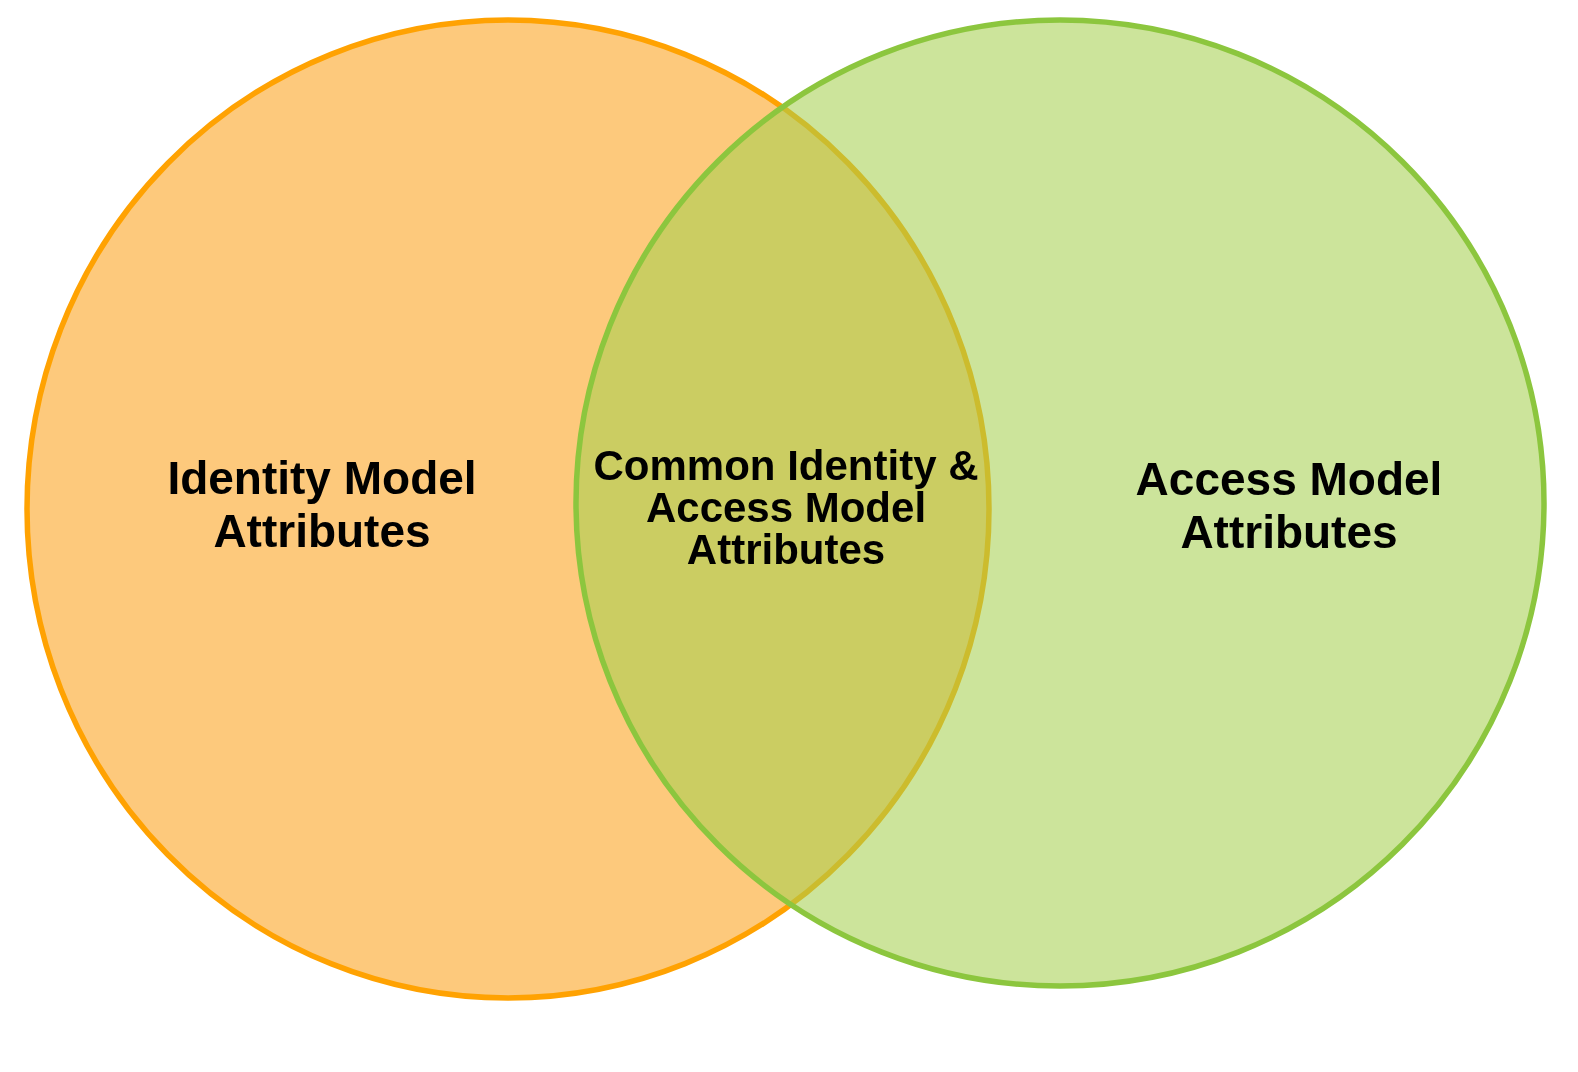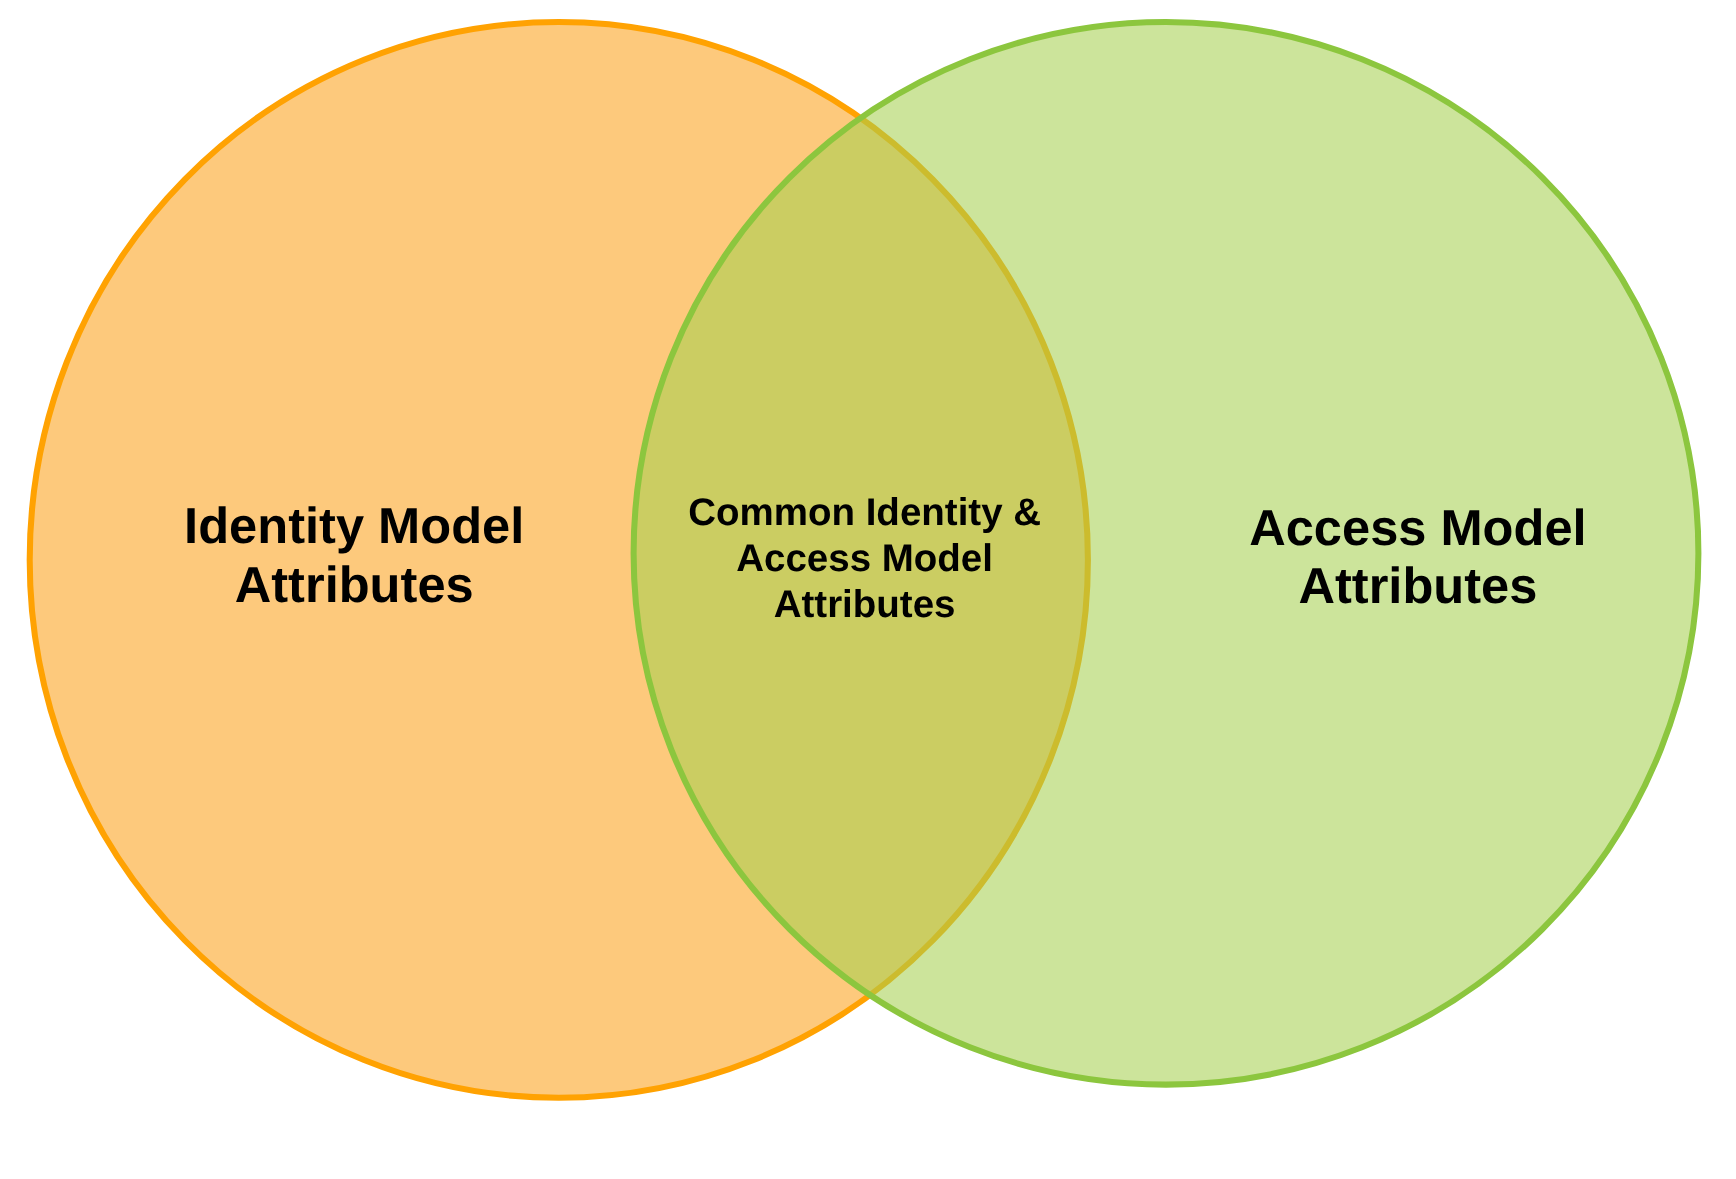--- a/index.html
+++ b/index.html
@@ -26,21 +26,21 @@
     text-align: center;
     color: #000000;
     font-weight: bold;
     white-space: nowrap;
   }
   .label-side {
     font-size: 46px;
     line-height: 53px;
   }
   .label-overlap {
-    font-size: 35px;
+    font-size: 42px;
     line-height: 42px;
   }
   .label-left   { left: 290px;  top: 505px; margin-left: 32px; }
   .label-middle { left: 786px;  top: 508px; }
   .label-right  { left: 1289px; top: 506px; }
 </style>
 </head>
 <body>
 
 <div class="canvas">

